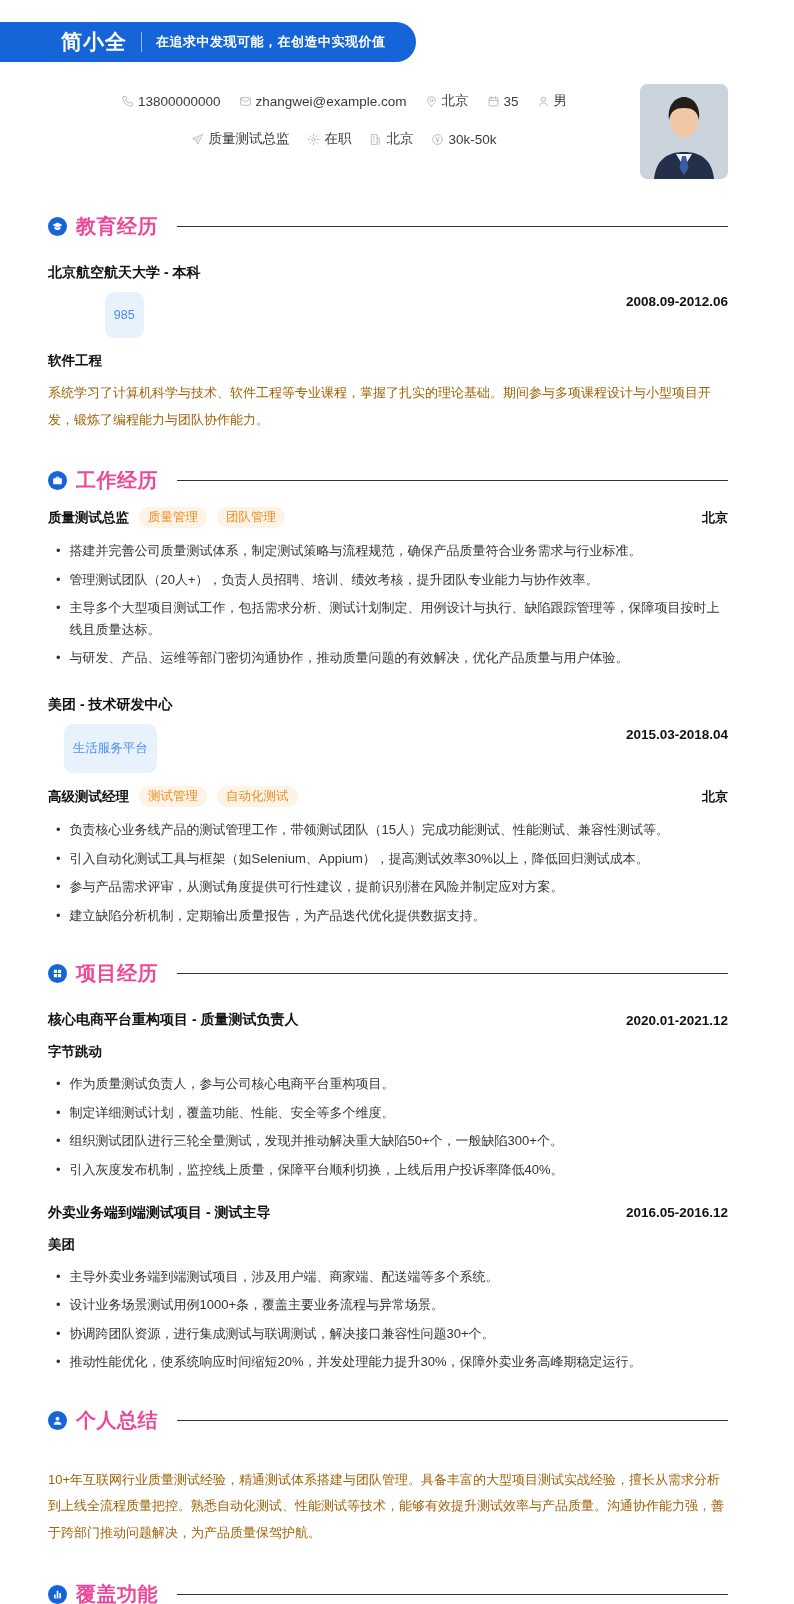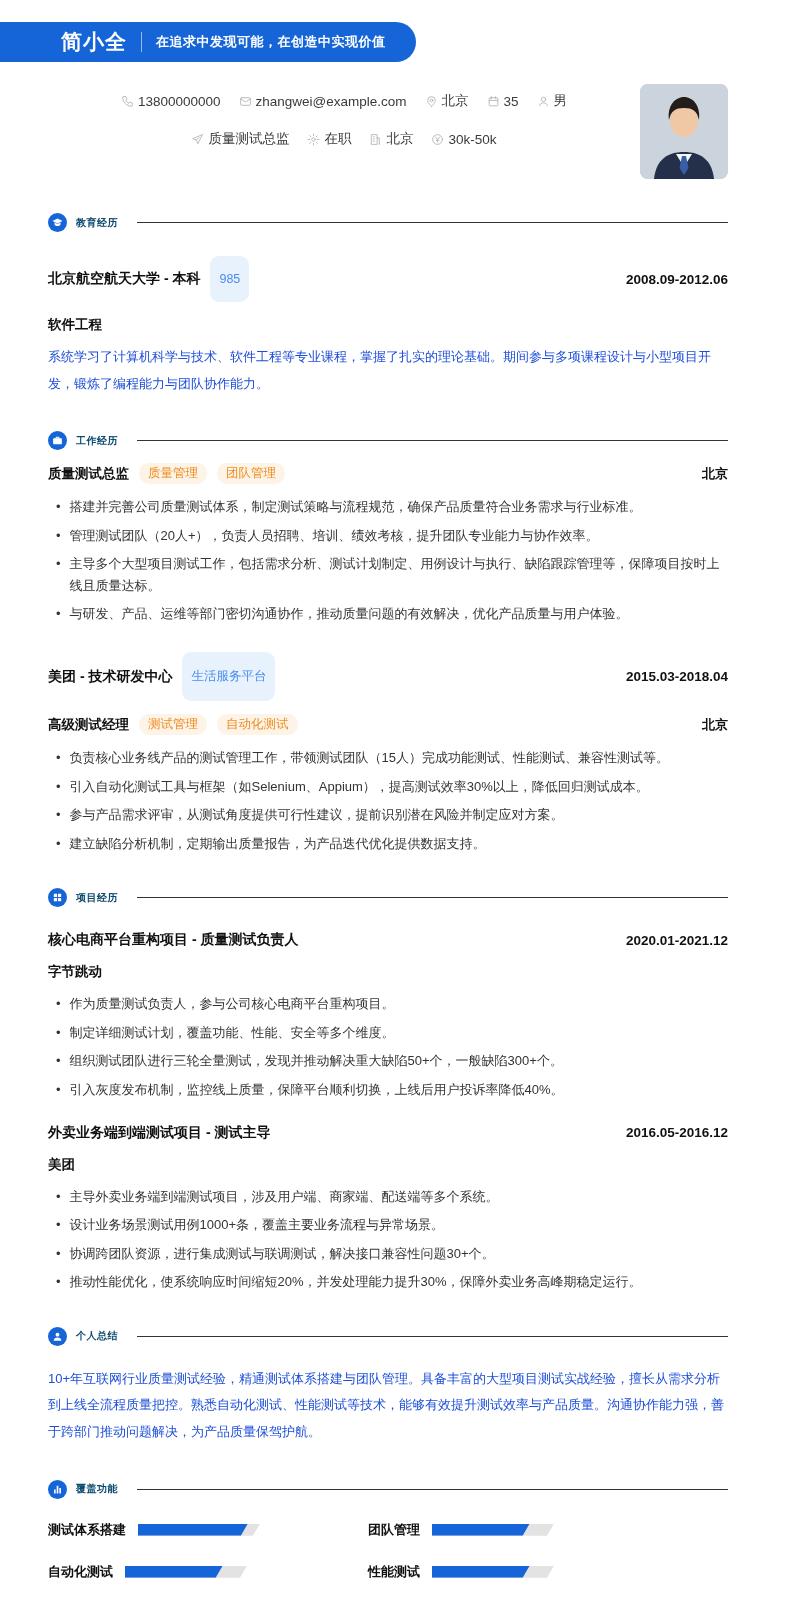--- a/index.html
+++ b/index.html
@@ -31,25 +31,25 @@
   }
 
   
   .content { padding:0 66px 26px 48px; }
   .section-header { display:flex; align-items:center; gap:9px; margin-top:34px; }
   .section-icon {
     width:19px; height:19px; border-radius:50%; background:#1565d8; flex:0 0 auto;
     display:flex; align-items:center; justify-content:center;
   }
   .section-icon svg { fill:#ffffff; }
-  .section-title { font-size:10px; font-weight:700; color:#0c4a6e; letter-spacing:.5px; }
+  .section-title { font-size:20px; font-weight:700; color:#ec4899; letter-spacing:.5px; }
   .section-rule { flex:1; border-top:1px solid #333; margin-left:10px; }
 
   .entry-header { display:flex; justify-content:space-between; align-items:center; margin-top:24px; }
-  .entry-left { display:flex; align-items:center; gap:10px; }
+  .entry-left { display:flex; align-items:center; gap:10px;flex-direction:column; }
   .entry-title { font-size:14px; font-weight:700; color:#111; }
   .entry-date { font-size:13.5px; font-weight:700; color:#111; }
   .role-row { display:flex; justify-content:space-between; align-items:center; margin-top:13px; }
   .role-left { display:flex; align-items:center; gap:10px; }
   .role-name { font-size:13.5px; font-weight:700; color:#111; }
   .location { font-size:13px; font-weight:700; color:#111; }
 
   .badge-blue {
     font-size:12.5px; color:#4a8df0; background:#e8f2fd;
     padding:16px 9px; border-radius:9px;
@@ -57,21 +57,21 @@
   .badge-orange {
     font-size:12.5px; color:#f08c1f; background:#fdf3e6;
     padding:2px 9px; border-radius:10px;
   }
 
   .bullets { margin-top:12px; }
   .bullet { display:flex; gap:9px; font-size:13px; color:#333; line-height:1.65; margin-bottom:7px; padding-left:8px; }
   .bullet .dot { flex:0 0 auto; font-size:13px; color:#333; }
 
   .plain-line { font-size:13.5px; font-weight:700; color:#111; margin-top:14px; }
-  .desc { font-size:13px; color:#1d4ed8; line-height:2.05; margin-top:10px; }
+  .desc { font-size:13px; color:#a16207; line-height:2.05; margin-top:10px; }
 
   
   .skills-grid {
     display:grid; grid-template-columns:1fr 1fr; column-gap:80px; row-gap:24px;
     margin-top:22px; padding-right:120px;
   }
   .skill-item { display:flex; align-items:center; gap:12px; }
   .skill-label { font-size:13px; font-weight:700; color:#111; white-space:nowrap; }
   .skill-track {
     width:122px; height:12px; background:#e3e3e3;
@@ -327,21 +327,21 @@
   <div class="section-header">
     <span class="section-icon">
       <svg width="11" height="11" viewBox="0 0 24 24">
           <circle cx="12" cy="8" r="4.2"></circle>
           <path d="M3.5 21c.5-4.5 4-6.8 8.5-6.8s8 2.3 8.5 6.8z"></path>
         </svg>
     </span>
     <span class="section-title">个人总结</span>
     <span class="section-rule"></span>
   </div>
-  <div class="desc" style="margin-top:20px;">10+年互联网行业质量测试经验，精通测试体系搭建与团队管理。具备丰富的大型项目测试实战经验，擅长从需求分析到上线全流程质量把控。熟悉自动化测试、性能测试等技术，能够有效提升测试效率与产品质量。沟通协作能力强，善于跨部门推动问题解决，为产品质量保驾护航。</div>
+  <div class="desc" style="margin-top:33px;">10+年互联网行业质量测试经验，精通测试体系搭建与团队管理。具备丰富的大型项目测试实战经验，擅长从需求分析到上线全流程质量把控。熟悉自动化测试、性能测试等技术，能够有效提升测试效率与产品质量。沟通协作能力强，善于跨部门推动问题解决，为产品质量保驾护航。</div>
 
   <div class="section-header">
     <span class="section-icon">
       <svg width="11" height="11" viewBox="0 0 24 24">
           <path d="M4.5 12h3.5v8.5H4.5zM10.2 4h3.6v16.5h-3.6zM16 8.5h3.5v12H16z"></path>
         </svg>
     </span>
     <span class="section-title">覆盖功能</span>
     <span class="section-rule"></span>
   </div>

